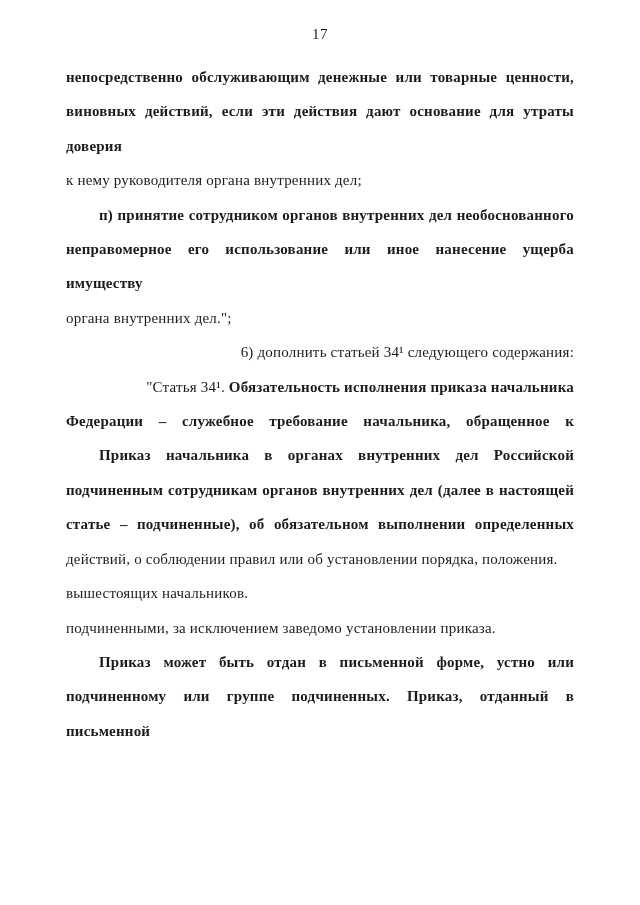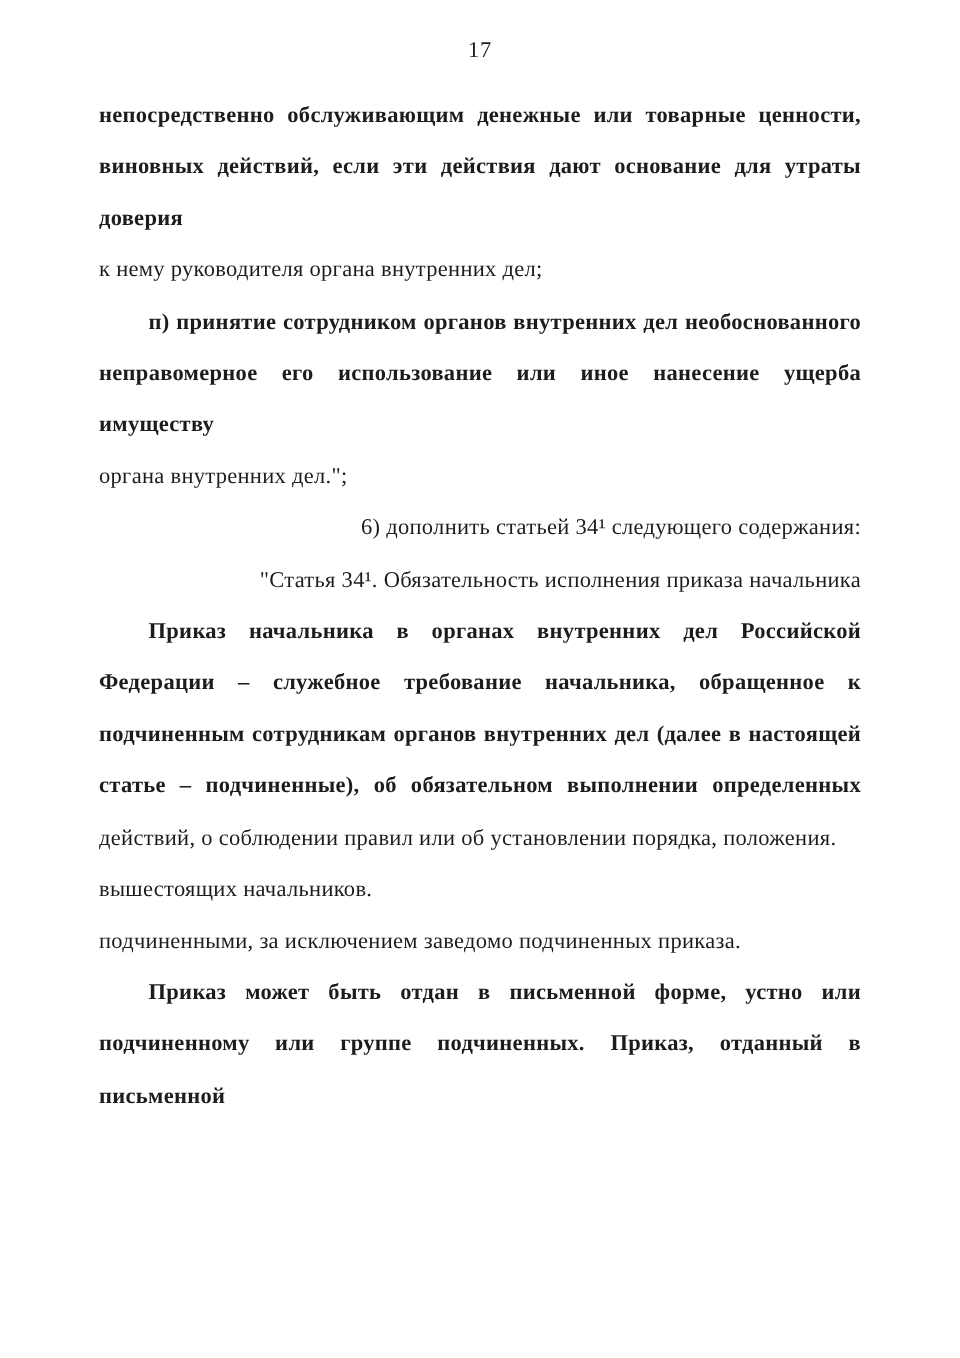--- a/index.html
+++ b/index.html
@@ -36,42 +36,42 @@
   .line.justify {
     text-align: justify;
     text-align-last: justify;
     font-weight: bold;
   }
   .line.indent {
     text-indent: 33px;
     text-align: right;
   }
   .bold {
-    font-weight: normal;
+    font-weight: bold;
   }
 </style>
 </head>
 <body>
 
 <div class="page">
   <div class="page-number">17</div>
   <div class="content">
     <div class="line justify">непосредственно обслуживающим денежные или товарные ценности,</div>
     <div class="line justify">виновных действий, если эти действия дают основание для утраты доверия</div>
     <div class="line">к нему руководителя органа внутренних дел;</div>
     <div class="line justify indent">п) принятие сотрудником органов внутренних дел необоснованного</div>
     <div class="line justify">неправомерное его использование или иное нанесение ущерба имуществу</div>
     <div class="line">органа внутренних дел.";</div>
     <div class="line indent">6) дополнить статьей 34¹ следующего содержания:</div>
     <div class="line indent">
       <span>"Статья 34¹. </span><span class="bold">Обязательность исполнения приказа начальника</span>
     </div>
+    <div class="line justify">Федерации – служебное требование начальника, обращенное к</div>
     <div class="line justify indent">Приказ начальника в органах внутренних дел Российской</div>
-    <div class="line justify">Федерации – служебное требование начальника, обращенное к</div>
     <div class="line justify">подчиненным сотрудникам органов внутренних дел (далее в настоящей</div>
     <div class="line justify">статье – подчиненные), об обязательном выполнении определенных</div>
     <div class="line">действий, о соблюдении правил или об установлении порядка, положения.</div>
     <div class="line">вышестоящих начальников.</div>
-    <div class="line">подчиненными, за исключением заведомо подчиненных приказа.</div>
+    <div class="line">подчиненными, за исключением заведомо установлении приказа.</div>
     <div class="line justify indent">Приказ может быть отдан в письменной форме, устно или</div>
     <div class="line justify">подчиненному или группе подчиненных. Приказ, отданный в письменной</div>
   </div>
 </div>
 
 </body></html>

